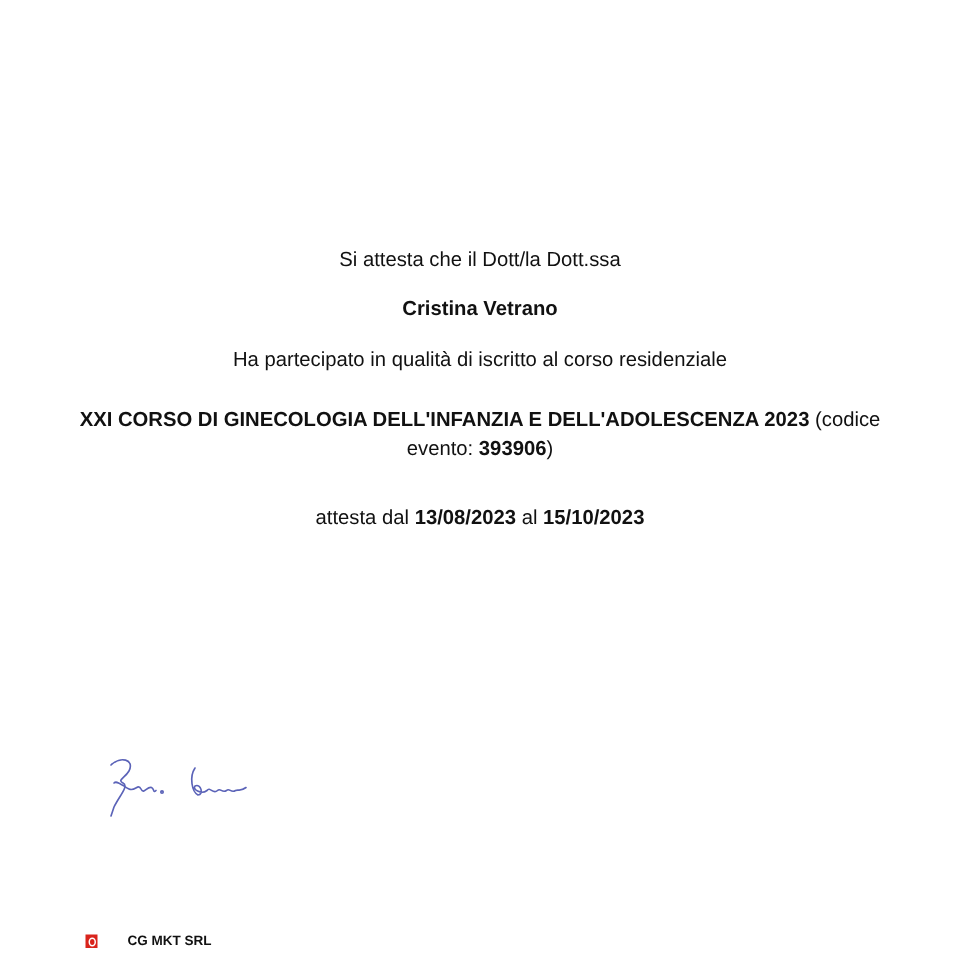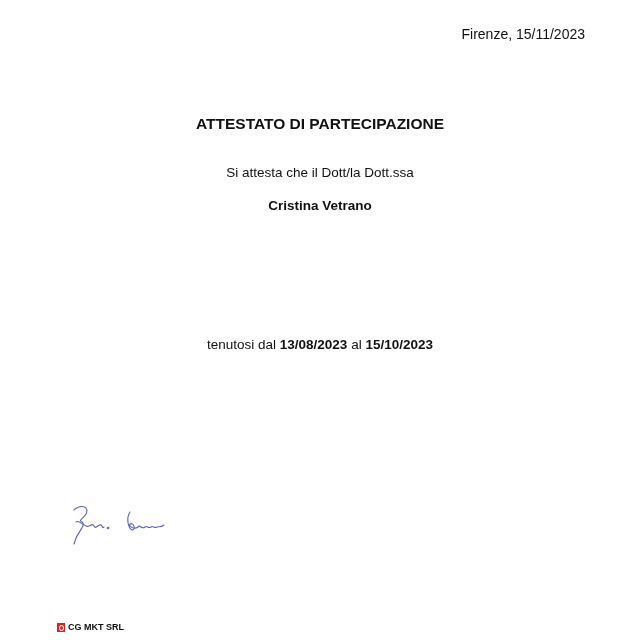--- a/index.html
+++ b/index.html
@@ -14,41 +14,43 @@
   .center { position: absolute; left: 40px; right: 40px; text-align: center; }
   .title { top: 115px; font-size: 15.5px; font-weight: bold; }
   .intro { top: 165px; font-size: 13.5px; }
   .name { top: 198px; font-size: 13.5px; font-weight: bold; }
   .participated { top: 232px; font-size: 13.5px; }
   .course { top: 270px; font-size: 13.5px; line-height: 19px; }
   .course b { font-weight: bold; }
   .dates { top: 337px; font-size: 13.5px; }
   .secretariat { position: absolute; left: 57px; top: 459px; font-size: 13.5px; }
   .signature { position: absolute; left: 68px; top: 500px; width: 130px; height: 50px; }
-  .footer { position: absolute; left: 57px; top: 622px; font-size: 9px; font-weight: bold; display: flex; align-items: center; gap: 3px; }
+  .footer { position: absolute; left: 57px; top: 622px; font-size: 9px; font-weight: bold; display: flex; align-items: center; gap: 20px; }
   .logo { width: 8px; height: 9px; background: #d9241c; display: inline-block; position: relative; }
   .logo::after { content: ""; position: absolute; left: 2px; top: 2px; width: 3px; height: 4px; border: 1px solid #fff; border-radius: 50%; }
 </style>
 </head>
 <body>
 
 <div class="page">
 
-  <div class="date">Firenze, 15/11/2023</div>
 
-  <div class="center title">ATTESTATO DI PARTECIPAZIONE</div>
 
   <div class="center name">Cristina Vetrano</div>
 
   <div class="center intro">Si attesta che il Dott/la Dott.ssa</div>
 
+  <div class="center participated">Ha partecipato in qualità di iscritto al corso residenziale</div>
 
+  <div class="center course">
+    <b>XXI CORSO DI GINECOLOGIA DELL'INFANZIA E DELL'ADOLESCENZA 2023</b><span> (codice evento: </span><b>393906</b><span>)</span>
+  </div>
 
   <div class="center dates">
-    <span>tenutosi dal </span><b>13/08/2023</b><span> al </span><b>15/10/2023</b>
+    <span>attesta dal </span><b>13/08/2023</b><span> al </span><b>15/10/2023</b>
   </div>
 
 
   <svg class="signature" viewBox="0 0 130 50">
     <g fill="none" stroke="#5b63b8" stroke-width="1.1" stroke-linecap="round" stroke-linejoin="round">
       <path d="M6 10 C12 4, 22 6, 18 14 C15 19, 10 20, 14 22 C18 24, 12 30, 8 38 L6 44"></path>
       <path d="M8 22 C10 20, 14 24, 18 26 C22 28, 24 22, 26 26 C28 30, 30 24, 33 25 C35 26, 34 29, 36 27"></path>
       <circle cx="40" cy="28" r="0.8"></circle>
       <path d="M62 12 C58 18, 60 28, 64 30 C68 30, 66 22, 62 24 C60 26, 66 30, 70 27 C72 24, 74 30, 77 27 C79 25, 80 29, 83 27 C85 25, 86 29, 89 27 C91 26, 92 28, 96 25"></path>
     </g>

